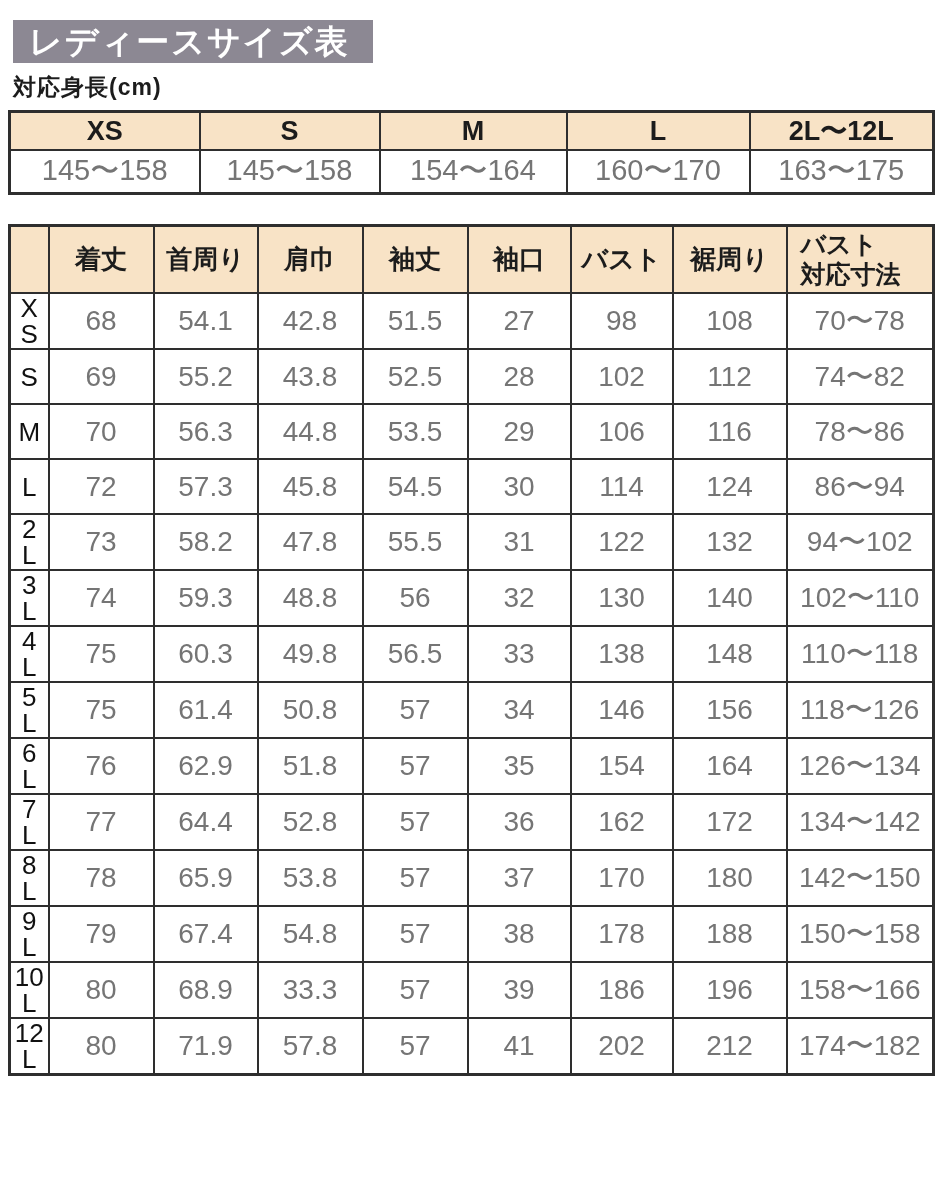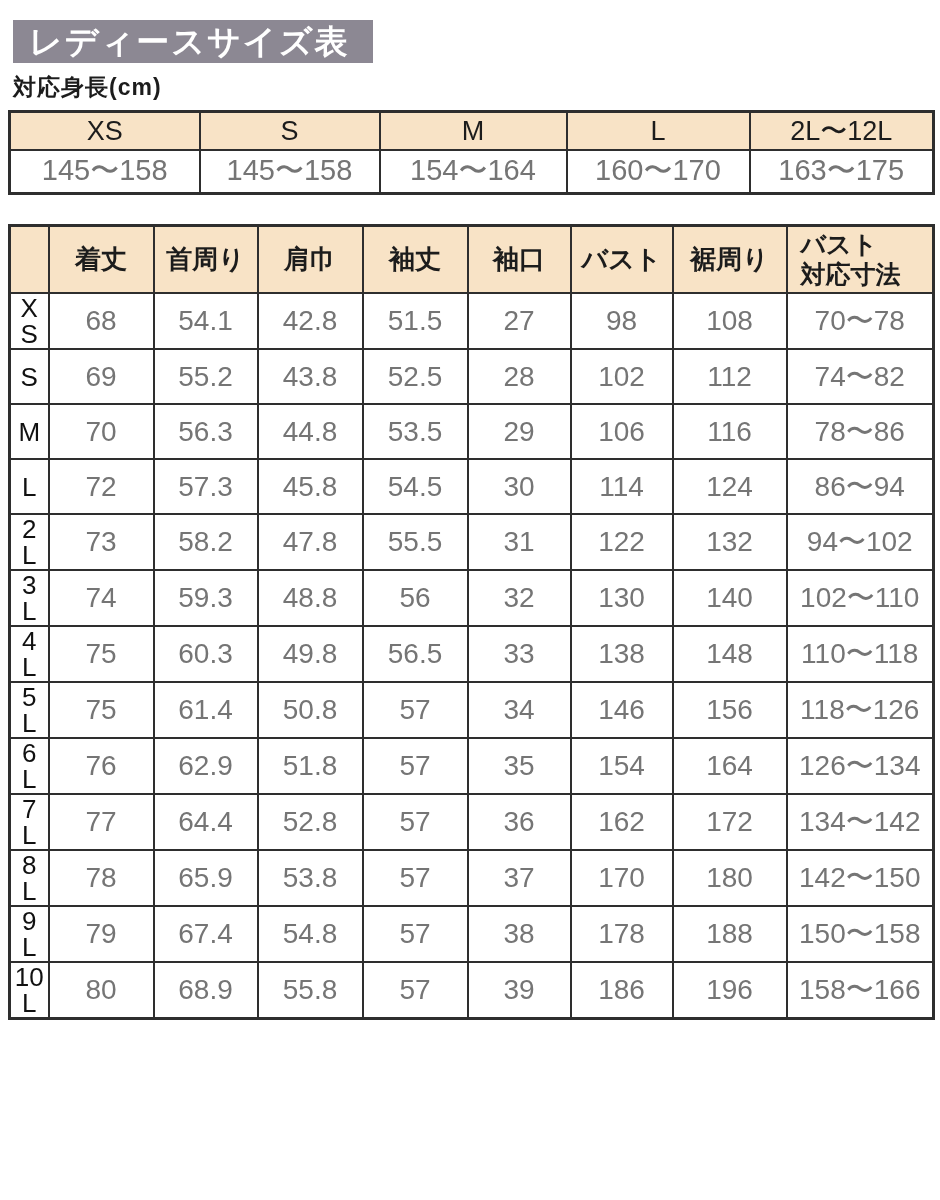--- a/index.html
+++ b/index.html
@@ -51,21 +51,21 @@
   }
   table,th,td{border:2px solid var(--border);}
   table{border-width:3px;}
   th,td{text-align:center;vertical-align:middle;overflow:hidden;}
 
   
   .height-table th{
     background:var(--header-bg);
     height:33px;
     font-size:27px;
-    font-weight:normal;
+    font-weight:bold;
     color:var(--dark-text);
   }
   .height-table td{
     background:#ffffff;
     height:43px;
     font-size:29px;
     color:var(--data-text);
   }
 
   
@@ -329,23 +329,37 @@
           <td class="val">188</td>
           <td class="val">150〜158</td>
         </tr>
         <tr>
           <th class="row-label">
             <div>10</div>
             <div>L</div>
           </th>
           <td class="val">80</td>
           <td class="val">68.9</td>
-          <td class="val">55.8</td>
+          <td class="val">33.3</td>
           <td class="val">57</td>
           <td class="val">39</td>
           <td class="val">186</td>
           <td class="val">196</td>
           <td class="val">158〜166</td>
         </tr>
+        <tr>
+          <th class="row-label">
+            <div>12</div>
+            <div>L</div>
+          </th>
+          <td class="val">80</td>
+          <td class="val">71.9</td>
+          <td class="val">57.8</td>
+          <td class="val">57</td>
+          <td class="val">41</td>
+          <td class="val">202</td>
+          <td class="val">212</td>
+          <td class="val">174〜182</td>
+        </tr>
       </tbody>
   </table>
 
 </div>
 
 </body></html>

